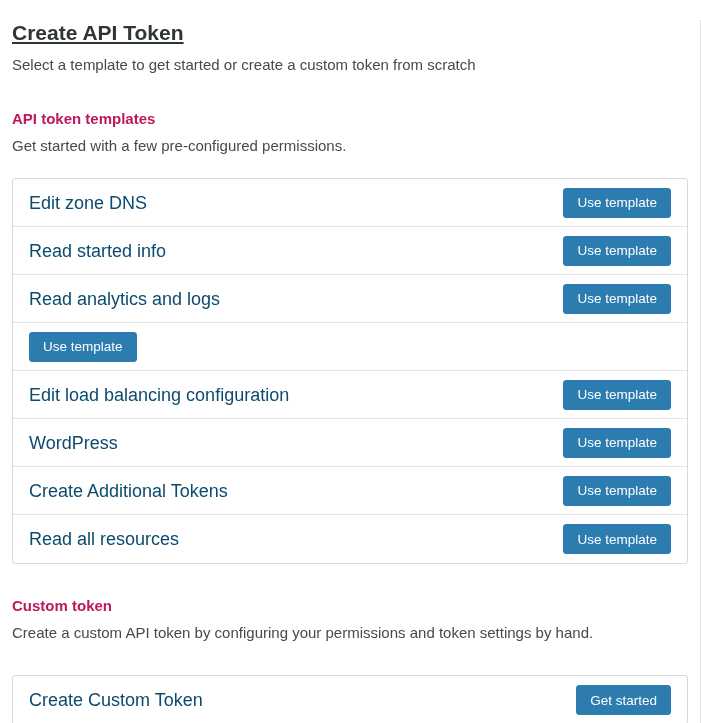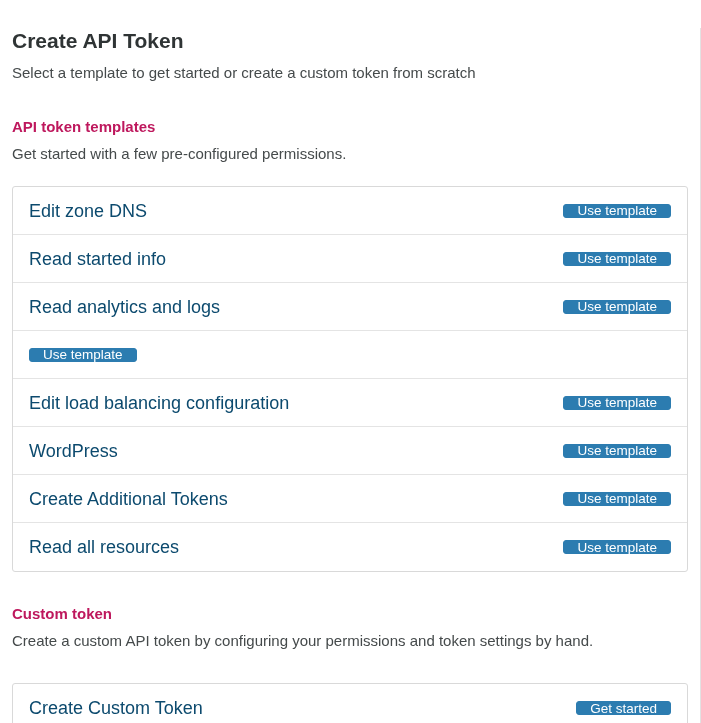--- a/index.html
+++ b/index.html
@@ -20,22 +20,23 @@
     height: 723px;
     box-sizing: border-box;
     background: #ffffff;
     border-right: 1px solid #e2e2e2;
     padding: 0 12px;
   }
   .page-title {
     font-size: 21px;
     font-weight: bold;
     color: #2f3435;
-    margin: 28px 0 0 0;
+    margin: 20px 0 0 0;
     line-height: 26px;
+    text-decoration: underline;
   }
   .page-subtitle {
     font-size: 15px;
     color: #454a4b;
     margin: 9px 0 0 0;
     line-height: 20px;
   }
   .section-title {
     font-size: 15px;
     font-weight: bold;
@@ -78,21 +79,21 @@
   .btn {
     display: inline-flex;
     align-items: center;
     justify-content: center;
     background: #2c7cb0;
     color: #ffffff;
     font-size: 13.5px;
     font-family: "Liberation Sans", sans-serif;
     border: 1px solid #2c7cb0;
     border-radius: 3px;
-    height: 14px;
+    height: 30px;
     padding: 0 13px;
     cursor: pointer;
     white-space: nowrap;
   }
   .custom-head {
     margin-top: 32px;
   }
   .custom-card {
     margin-top: 32px;
   }

